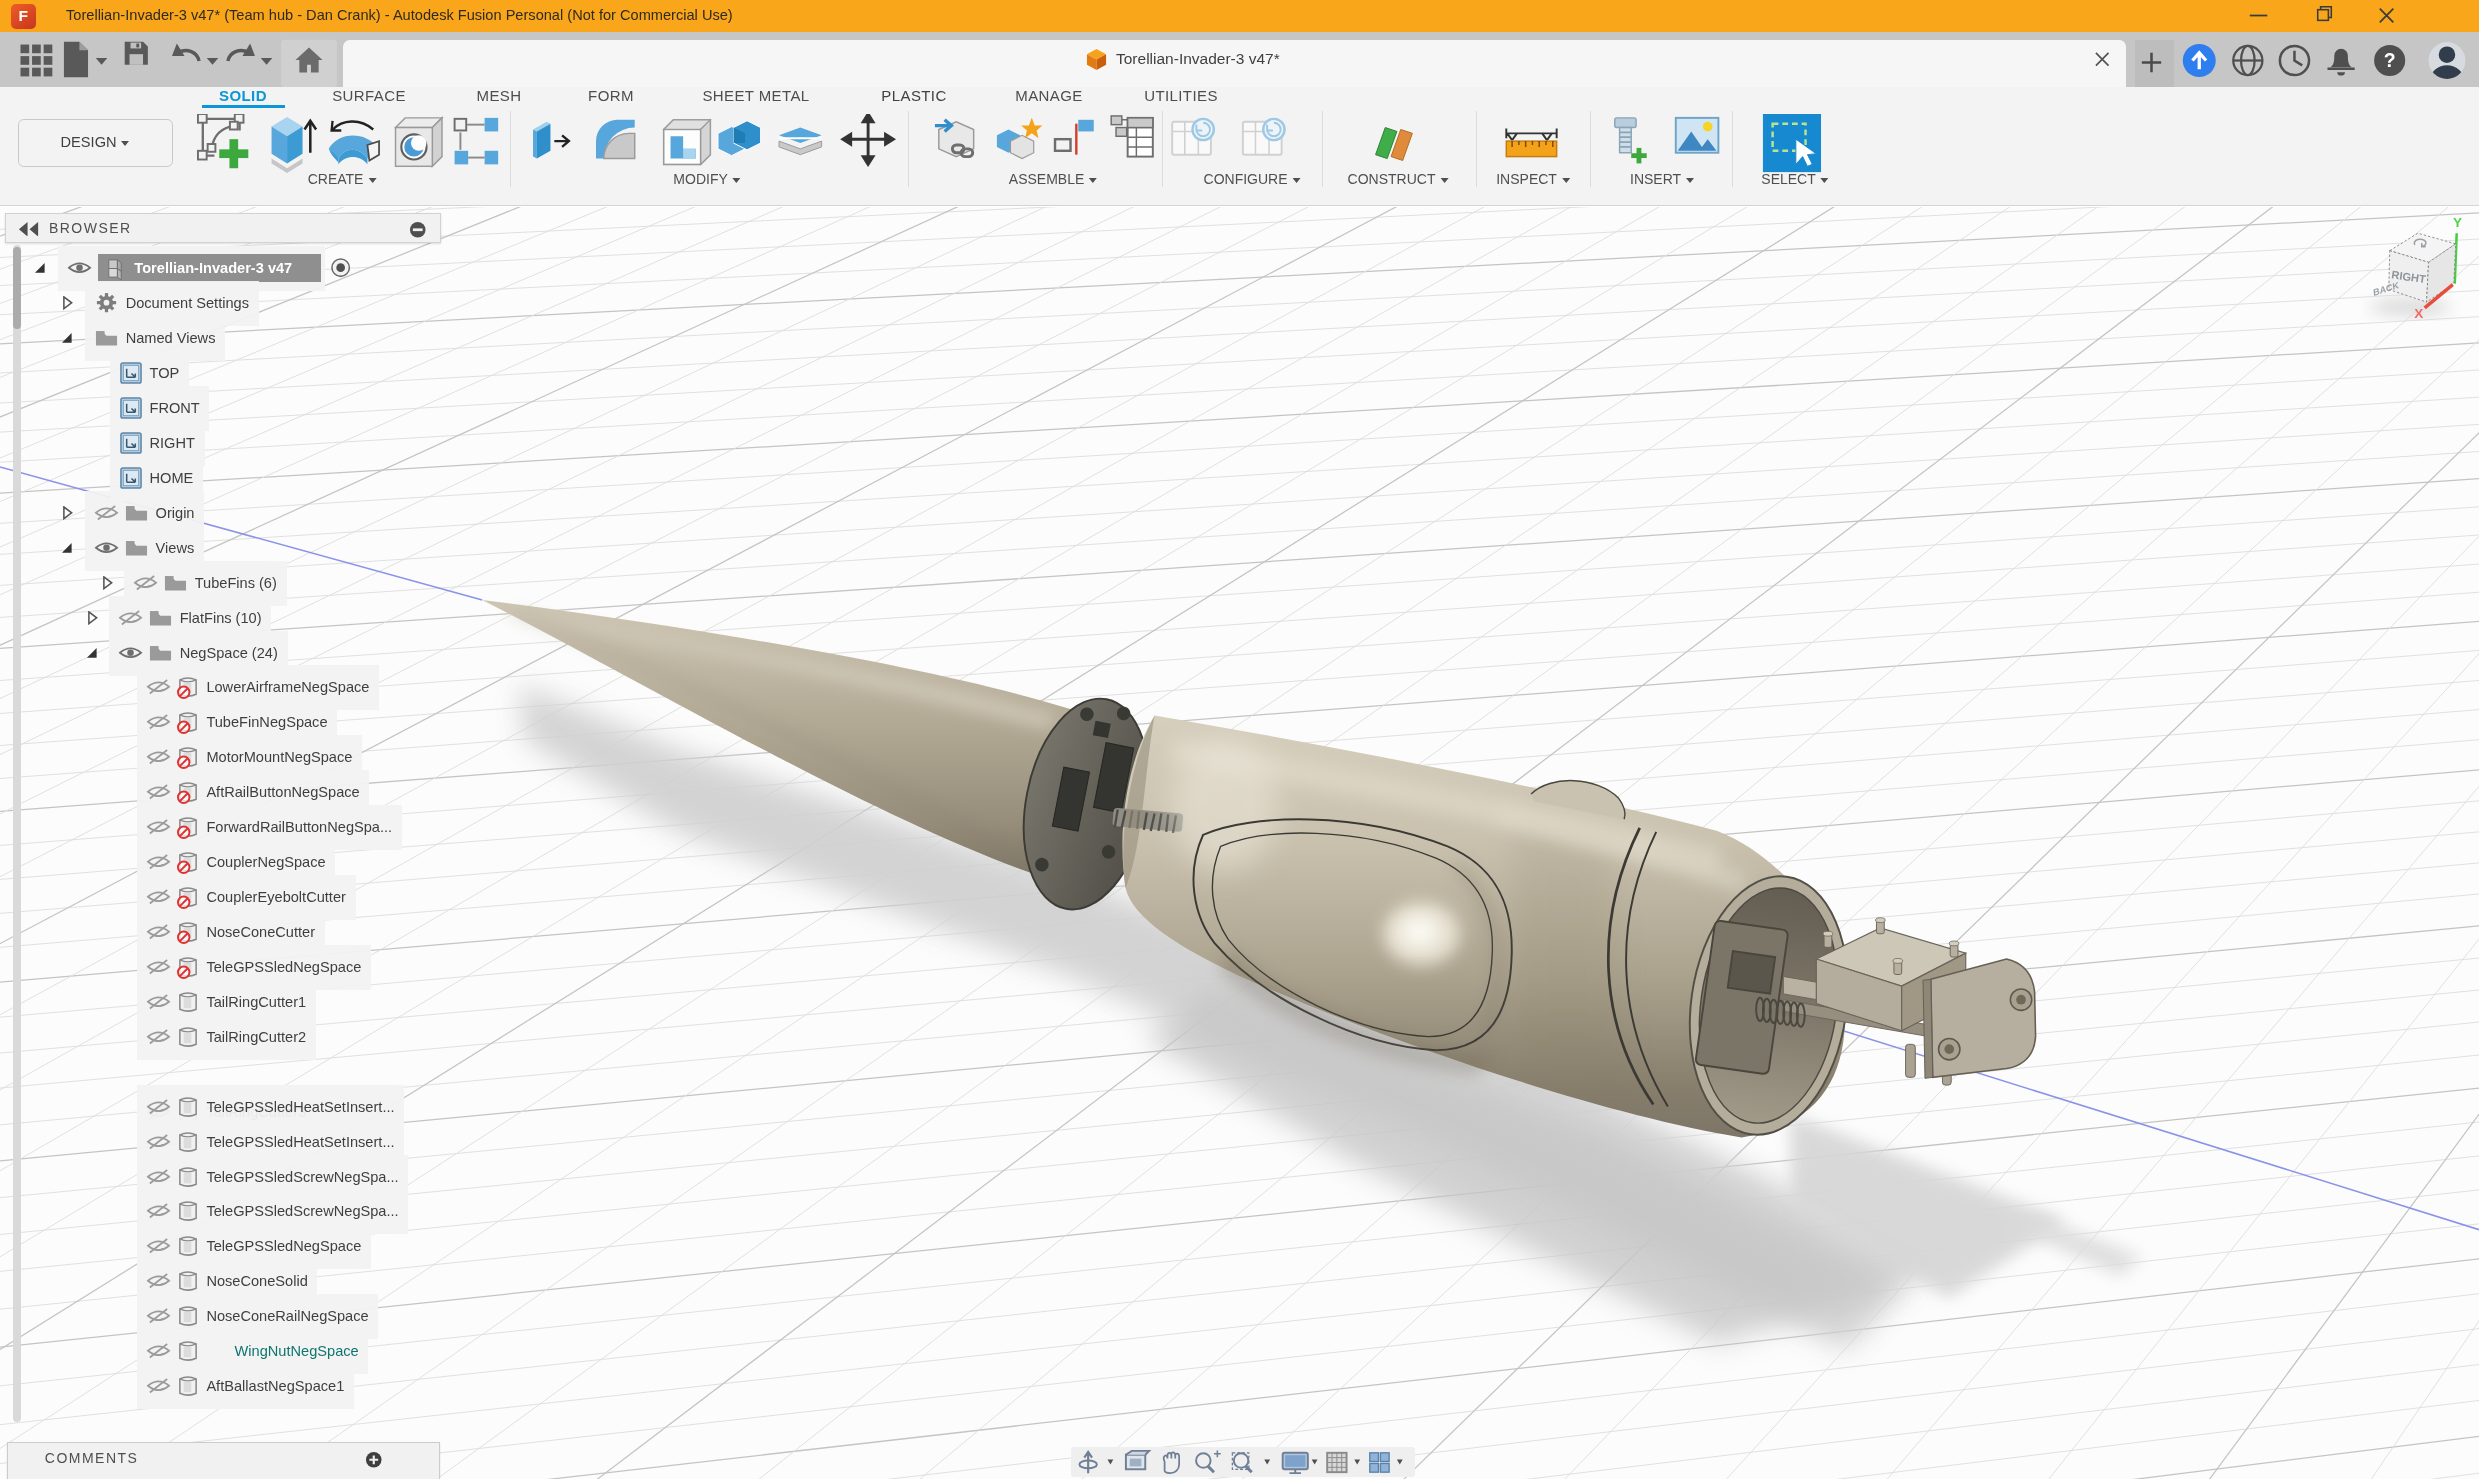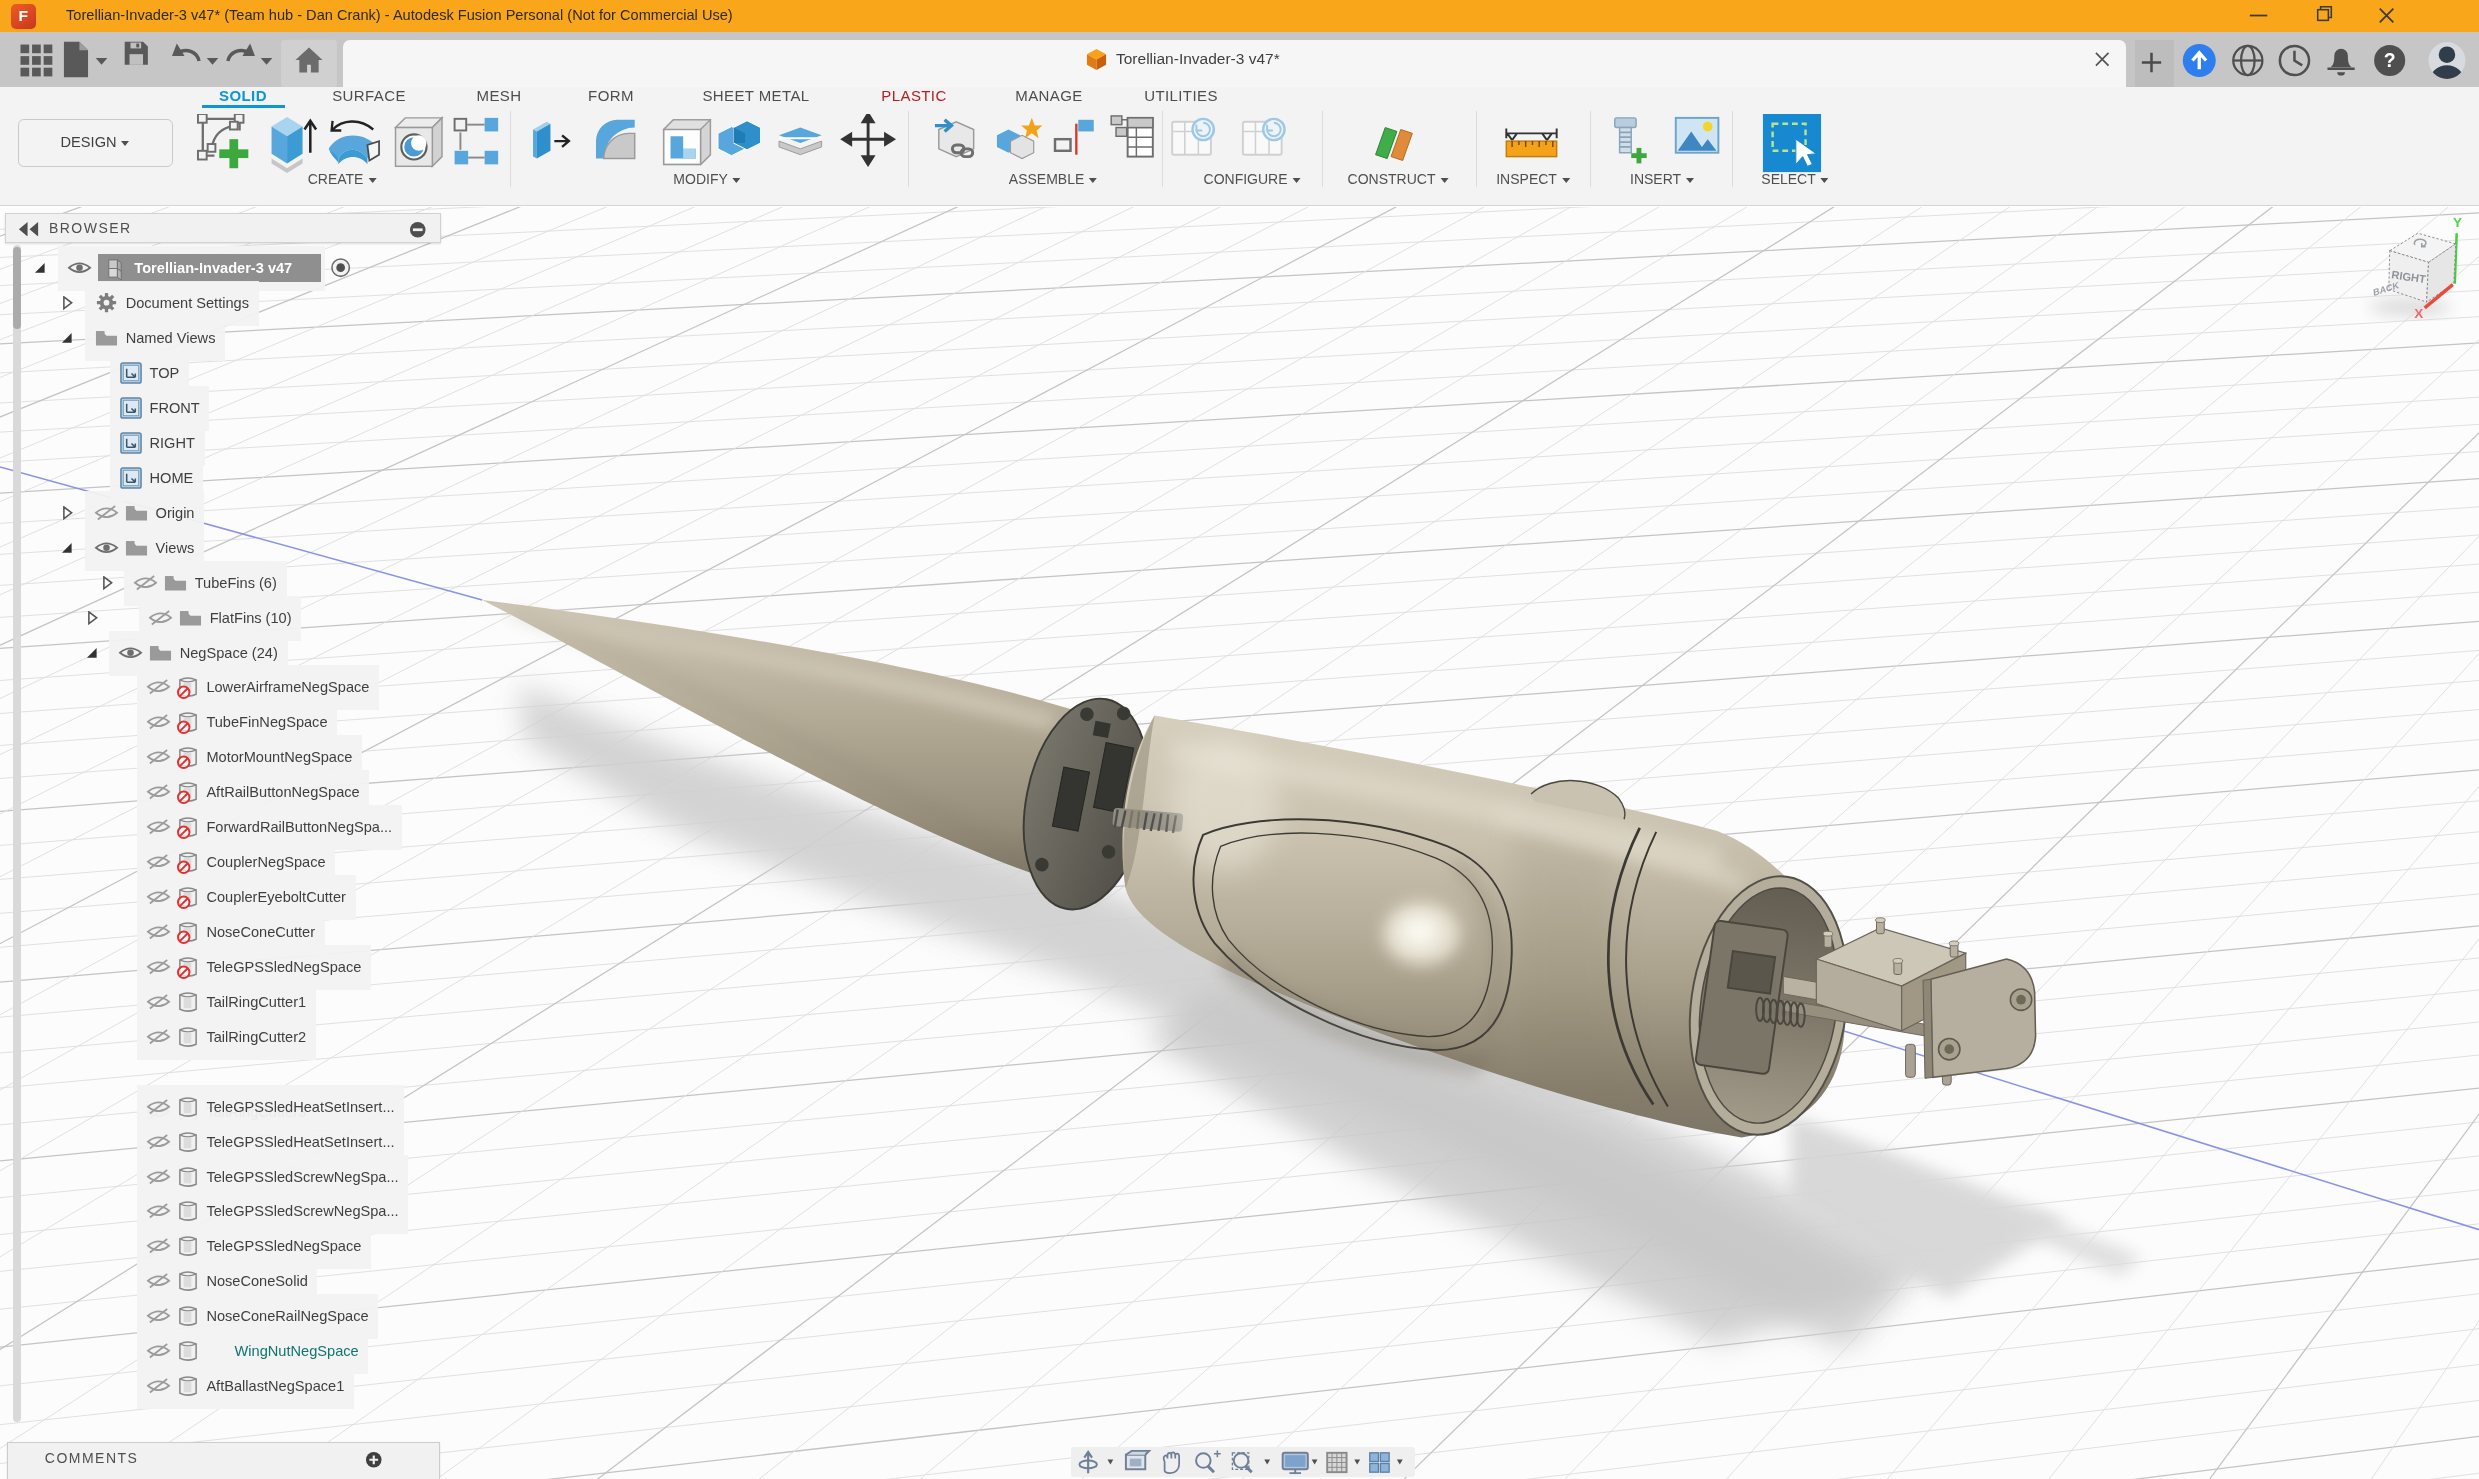--- a/index.html
+++ b/index.html
@@ -100,21 +100,21 @@
         <path d="M263,43 a18,16 0 0 1 36,0 z" fill="#313d4a"></path>
       </g>
 </svg>
 </div>
 <div id="ribbon">
 <div class="tablbl" style="left:243px;transform:translateX(-50%);color:#0a96d7;font-weight:bold;">SOLID</div>
 <div class="tablbl" style="left:369px;transform:translateX(-50%);color:#4d4d4d;font-weight:normal;">SURFACE</div>
 <div class="tablbl" style="left:499px;transform:translateX(-50%);color:#4d4d4d;font-weight:normal;">MESH</div>
 <div class="tablbl" style="left:611px;transform:translateX(-50%);color:#4d4d4d;font-weight:normal;">FORM</div>
 <div class="tablbl" style="left:756px;transform:translateX(-50%);color:#4d4d4d;font-weight:normal;">SHEET METAL</div>
-<div class="tablbl" style="left:914px;transform:translateX(-50%);color:#b91c1c;font-weight:normal;text-align:right;">PLASTIC</div>
+<div class="tablbl" style="left:914px;transform:translateX(-50%);color:#404040;font-weight:normal;text-align:right;">PLASTIC</div>
 <div class="tablbl" style="left:1049px;transform:translateX(-50%);color:#4d4d4d;font-weight:normal;">MANAGE</div>
 <div class="tablbl" style="left:1181px;transform:translateX(-50%);color:#4d4d4d;font-weight:normal;">UTILITIES</div>
 <div class="abs" style="left:202px;top:17.5px;width:83px;height:3.9px;background:#0a96d7;"></div>
 <div class="abs" style="left:17.5px;top:32px;width:155px;height:48px;border:1.5px solid #c9c9c9;border-radius:5.8px;font-size:14.6px;color:#3f3f3f;text-align:center;line-height:45px;">DESIGN<span class="caret"></span></div>
 <div class="grplbl" style="left:342px;">CREATE<span class="caret"></span></div>
 <div class="grplbl" style="left:707px;">MODIFY<span class="caret"></span></div>
 <div class="grplbl" style="left:1053px;text-align:right;">ASSEMBLE<span class="caret"></span></div>
 <div class="grplbl" style="left:1252px;">CONFIGURE<span class="caret"></span></div>
 <div class="grplbl" style="left:1398px;">CONSTRUCT<span class="caret"></span></div>
 <div class="grplbl" style="left:1533px;">INSPECT<span class="caret"></span></div>
@@ -675,21 +675,21 @@
         <path d="M8,12 q5,3 10,0" fill="none" stroke="#9b9b9b" stroke-width="1.6"></path>
         <line x1="4" y1="16" x2="22" y2="2" stroke="#9b9b9b" stroke-width="1.8"></line>
       </svg>
       <svg width="23" height="17.5" style="margin-left:5.8px;flex:none;" viewBox="0 0 24 18">
         <path d="M1,4 h8 l3,3 h11 v10 h-22 z" fill="#9a9a9a"></path>
         <rect x="1" y="2" width="9" height="4" fill="#9a9a9a"></rect>
       </svg>
       <span class="tlabel" style="color:#3f3f3f;">TubeFins (6)</span>
     </div>
   </div>
-<div class="trow" style="left:85px;top:604px;gap:30px;">
+<div class="trow" style="left:85px;top:604px;">
     <svg width="13.6" height="13.6" style="flex:none;" viewBox="0 0 14 14">
       <polygon points="4,1 12,7 4,13" fill="none" stroke="#555" stroke-width="1.6"></polygon>
     </svg>
     <div class="tbg" style="margin-left:10.7px;">
       <svg width="25" height="17.5" style="margin-left:4.9px;flex:none;" viewBox="0 0 26 18">
         <path d="M2,9 q11,-9 22,0 q-11,9 -22,0 z" fill="none" stroke="#9b9b9b" stroke-width="1.8"></path>
         <path d="M8,12 q5,3 10,0" fill="none" stroke="#9b9b9b" stroke-width="1.6"></path>
         <line x1="4" y1="16" x2="22" y2="2" stroke="#9b9b9b" stroke-width="1.8"></line>
       </svg>
       <svg width="23" height="17.5" style="margin-left:5.8px;flex:none;" viewBox="0 0 24 18">

